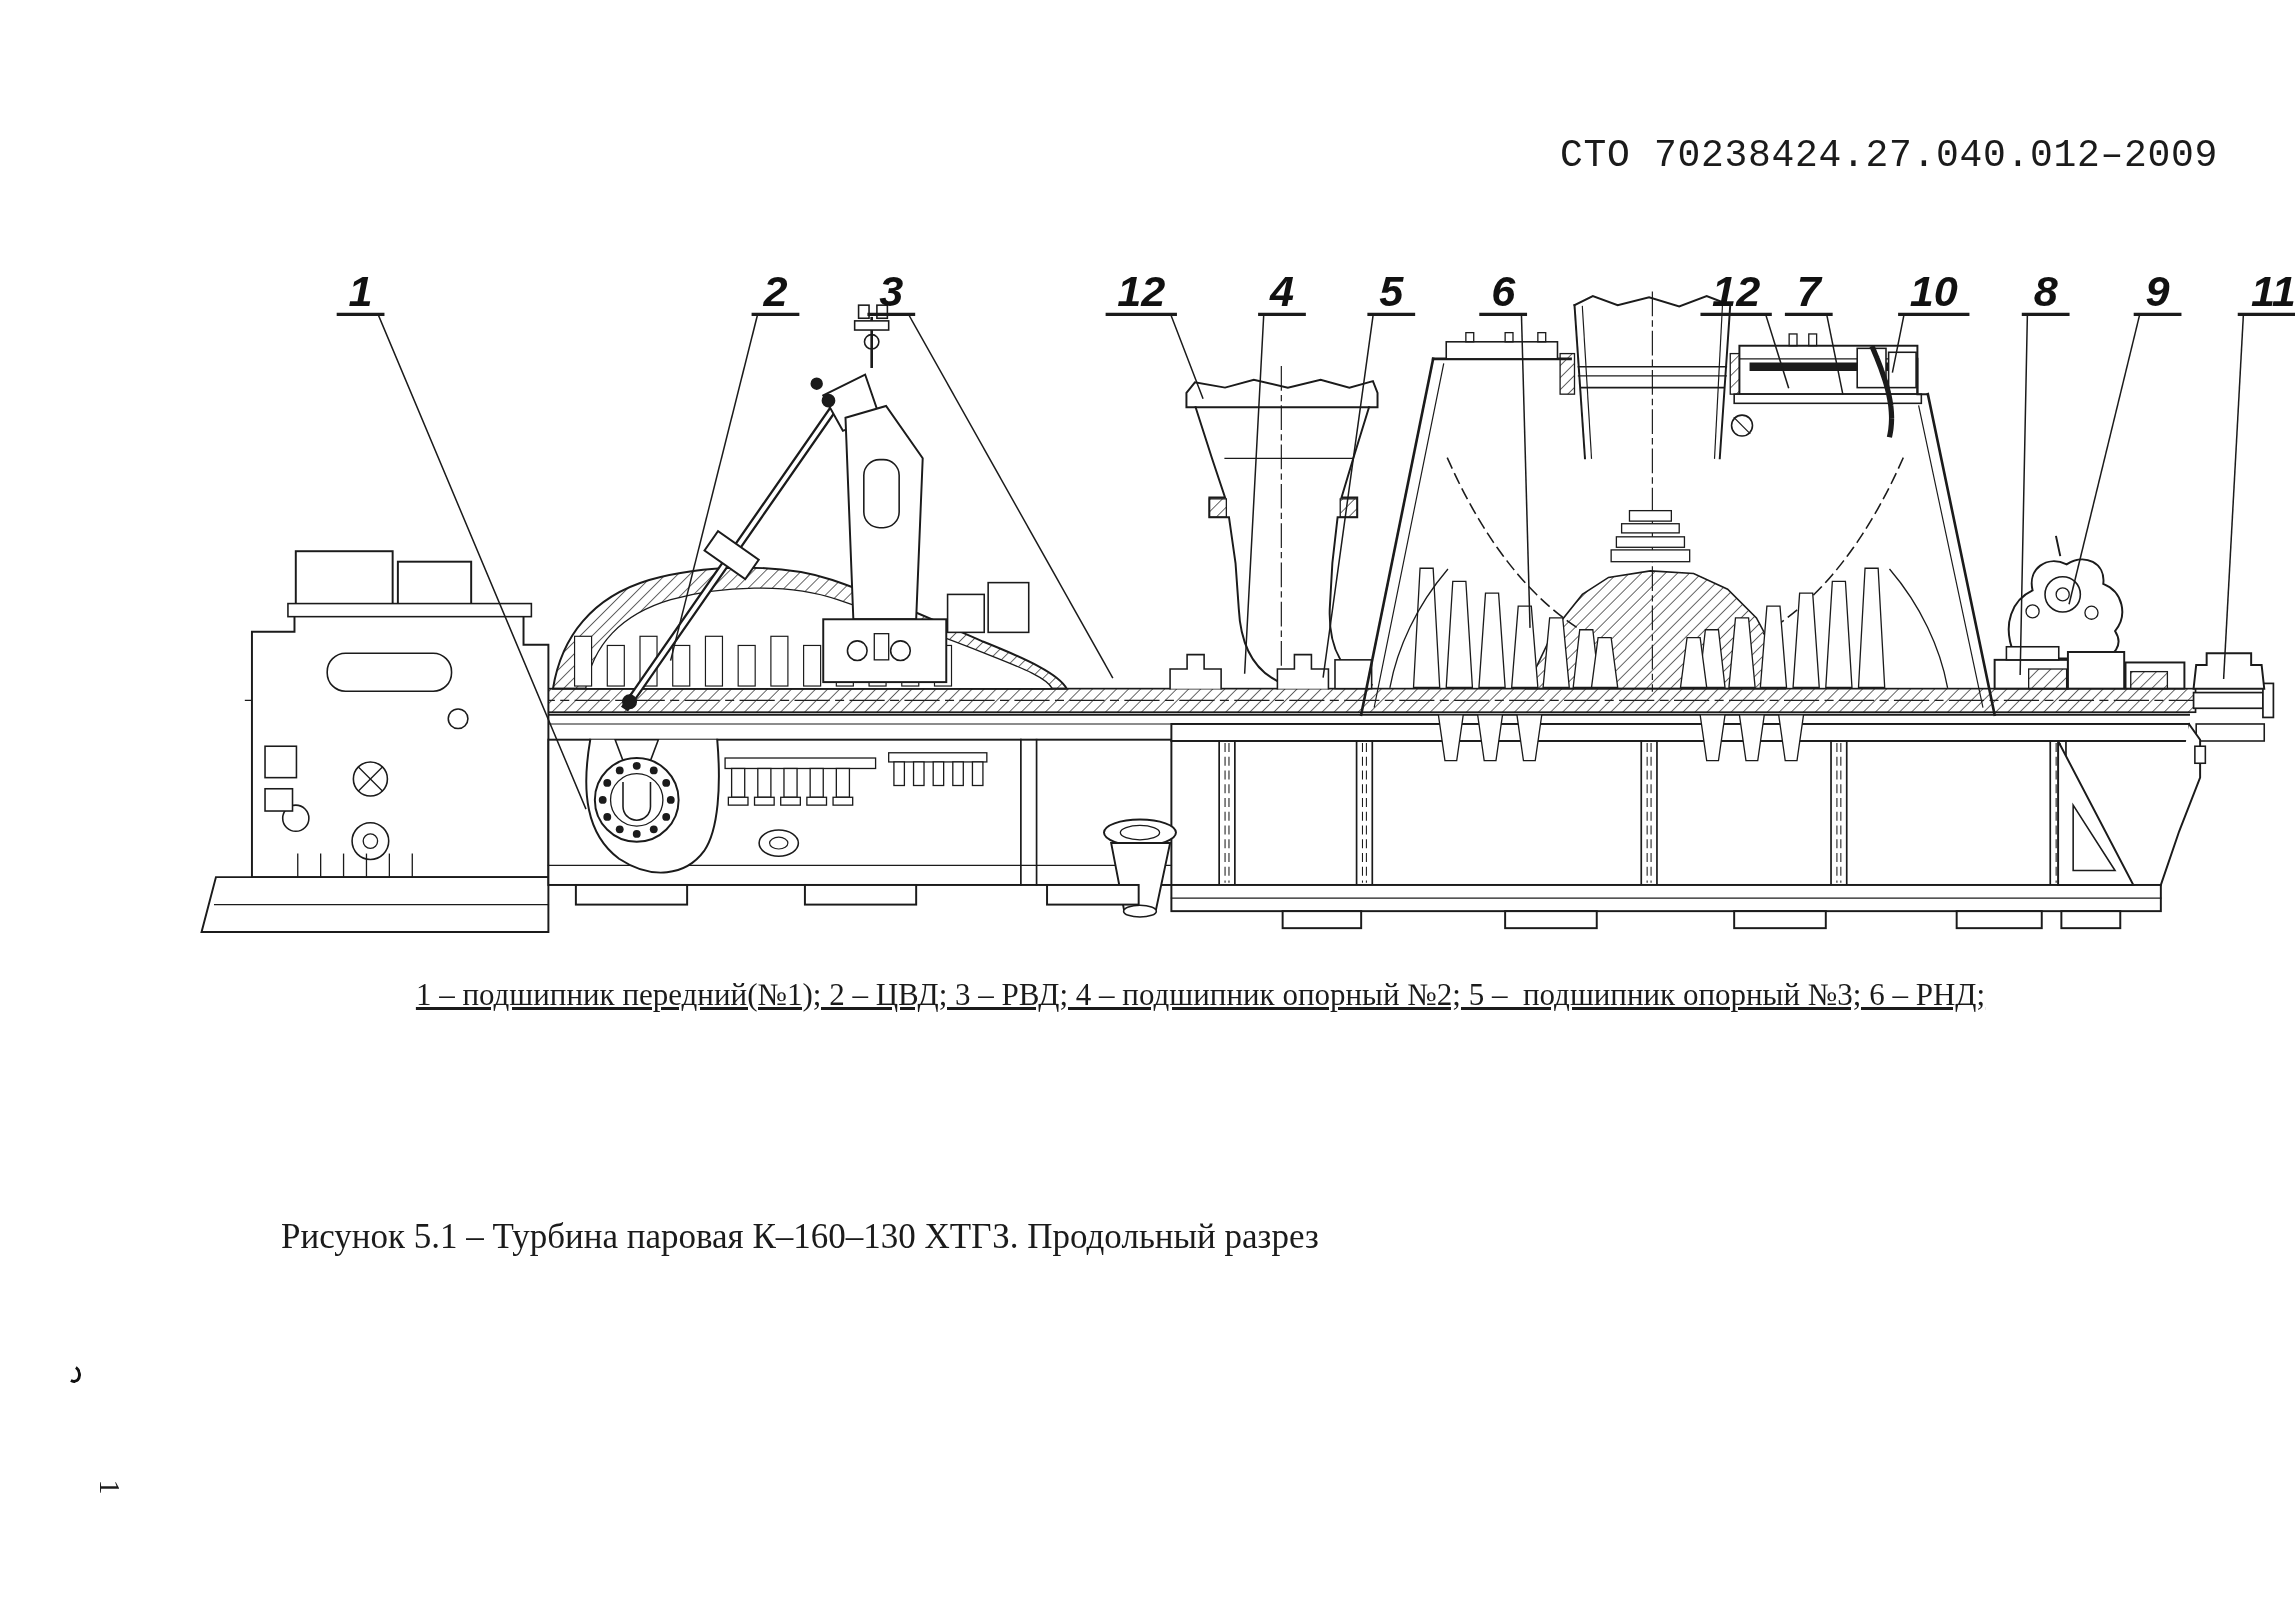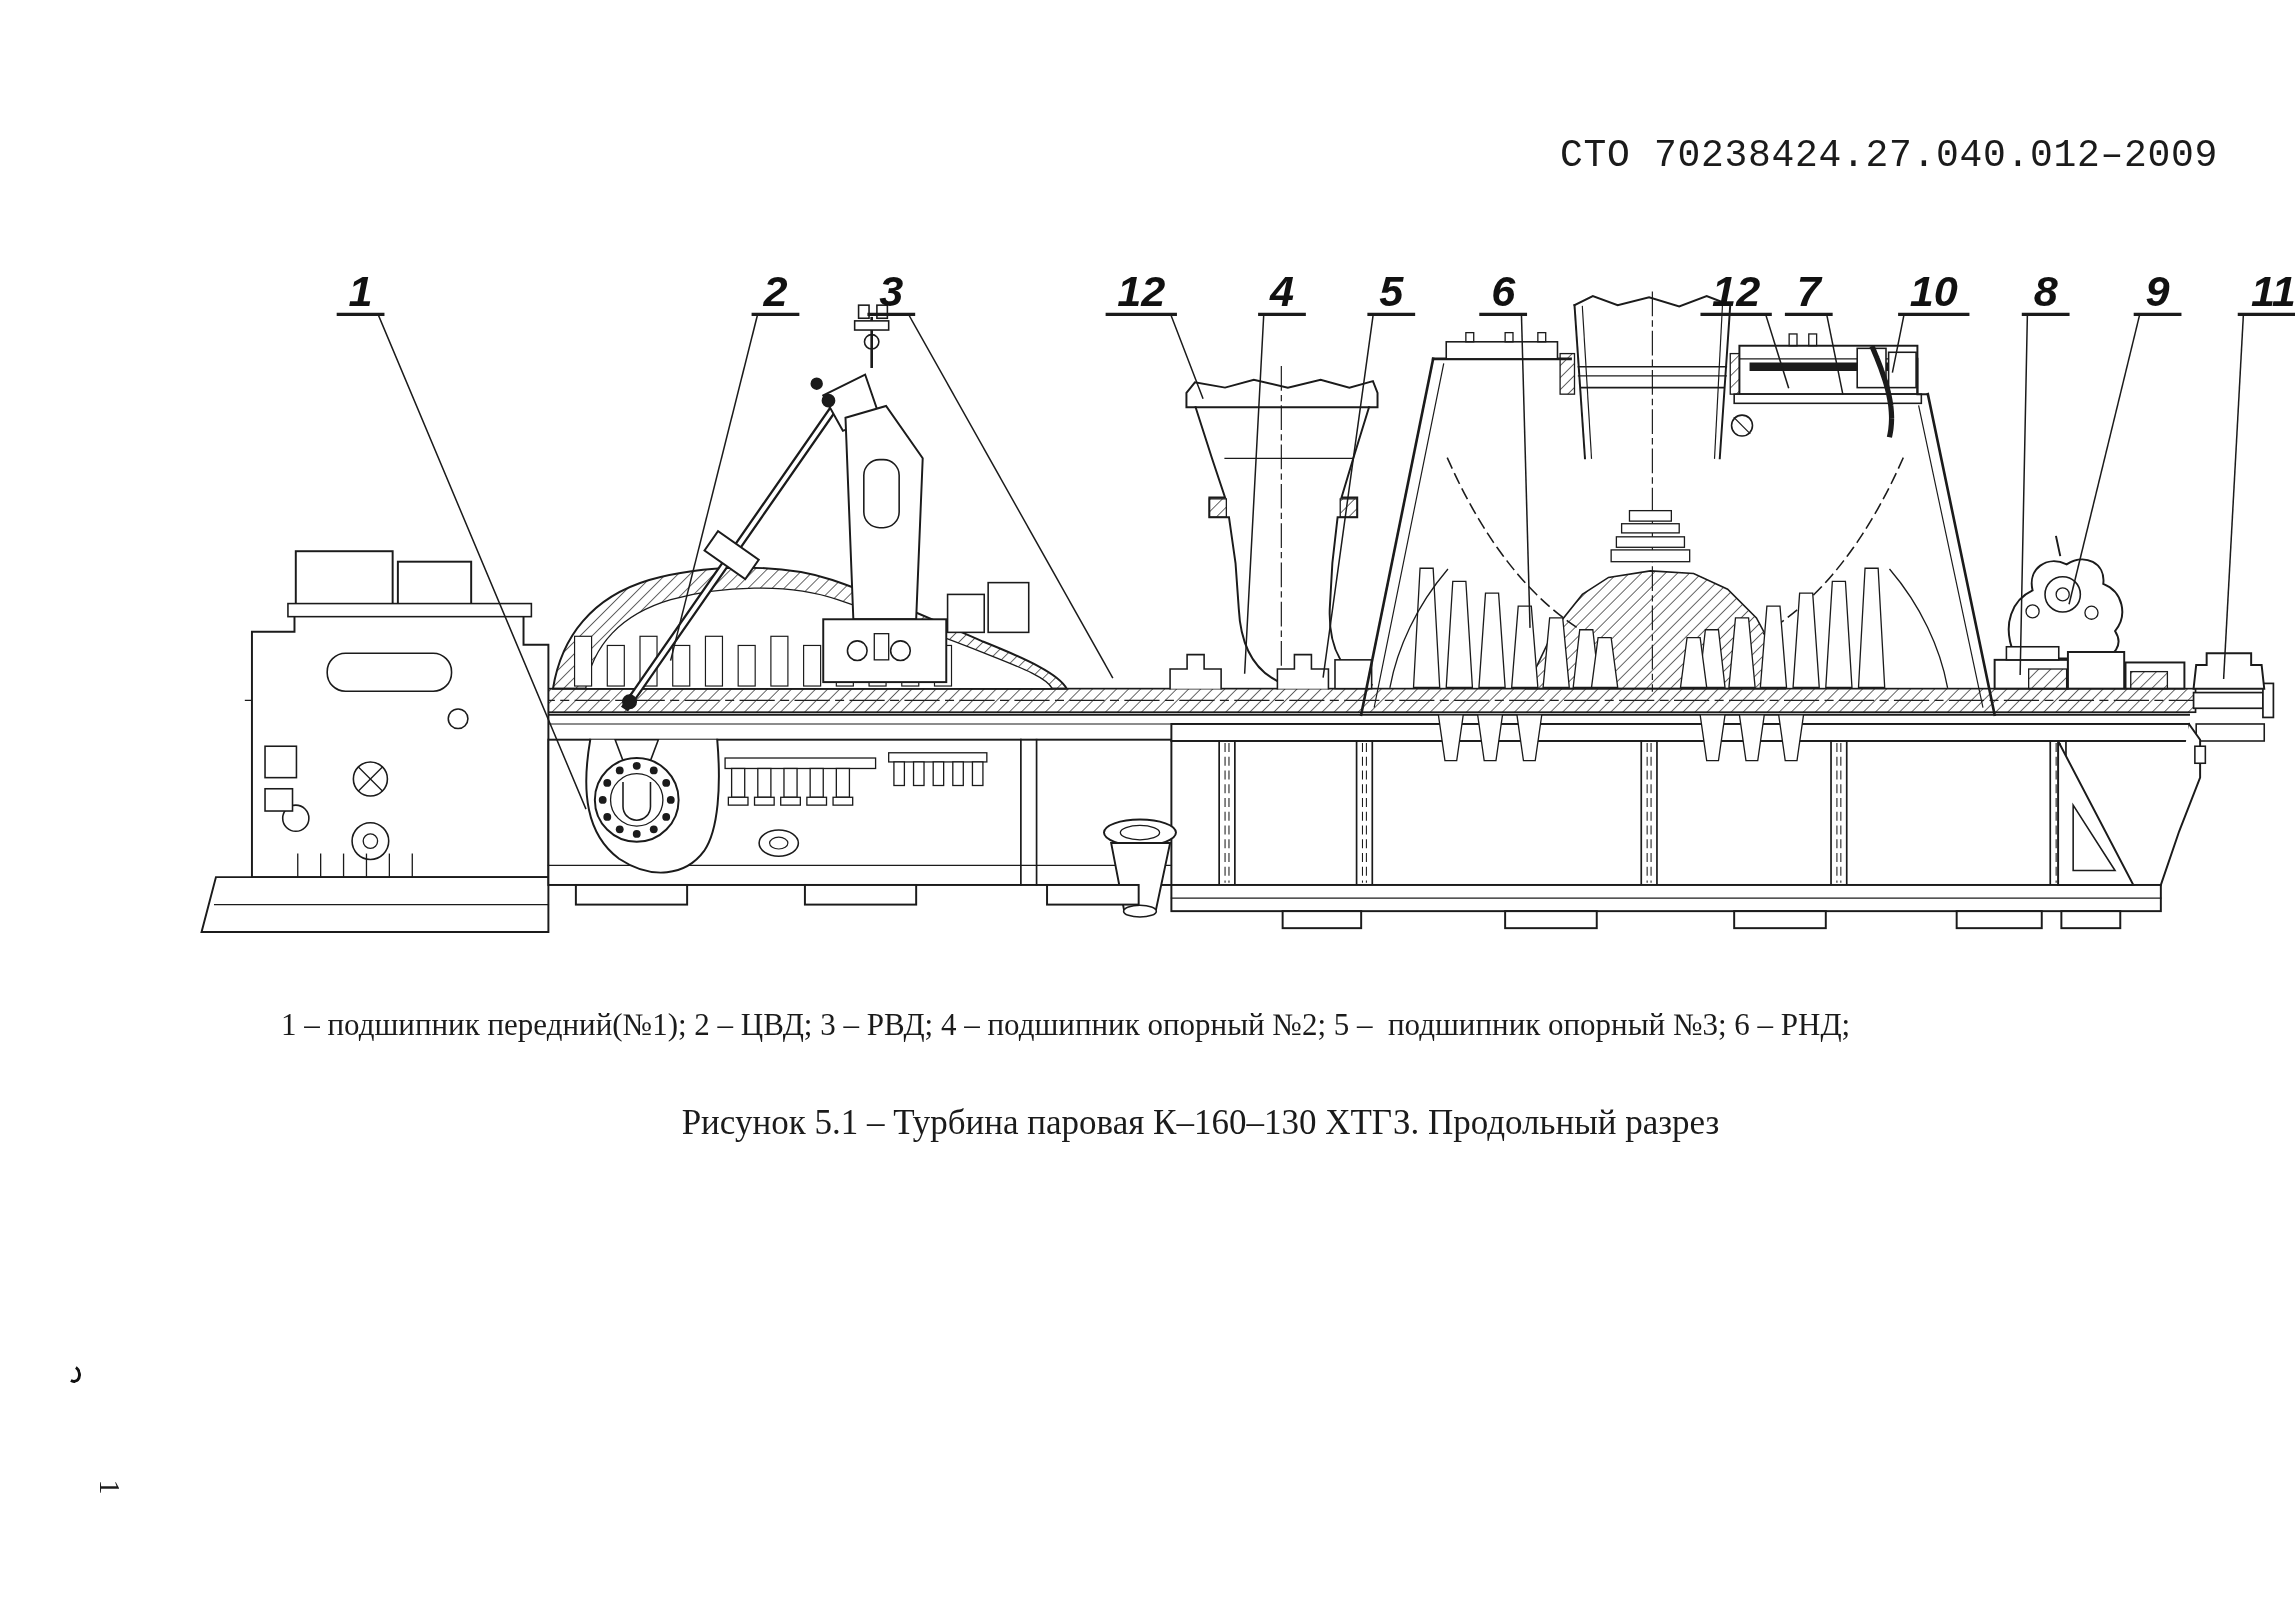--- a/index.html
+++ b/index.html
@@ -1,23 +1,23 @@
 <!DOCTYPE html>
 <html style="font-size:10.5px"><head>
 <meta charset="utf-8">
 <style>
   html,body{margin:0;padding:0;background:#ffffff;}
   body{width:2295px;height:1624px;position:relative;overflow:hidden;
        font-family:"Liberation Serif", serif;color:#1b1b1b;}
   .abs{position:absolute;}
   .doc-number{top:134px;right:77px;font-size:38px;letter-spacing:0.7px;font-family:Liberation Mono, monospace;}
   .drawing-svg{left:0;top:0;width:2295px;height:1624px;}
-  .legend-block{left:281px;top:995px;width:1839px;text-align:left;}
+  .legend-block{left:281px;top:965px;width:1839px;text-align:center;text-decoration:underline;}
   .legend-line{white-space:pre;font-size:31px;line-height:60px;}
-  .fig-caption{left:281px;top:1103px;width:1839px;text-align:center;
+  .fig-caption{left:281px;top:1217px;width:1839px;
                font-size:35px;white-space:pre;}
   .page-number{left:102px;top:1470px;font-size:30px;
                transform:rotate(90deg);transform-origin:center;}
   .ink-mark{left:66px;top:1365px;width:9.2px;height:12.4px;
             border:3.3px solid #111;border-radius:50%;
             border-top-color:transparent;border-left-color:transparent;
             transform:rotate(-15deg);}
 </style>
 </head>
 <body>

